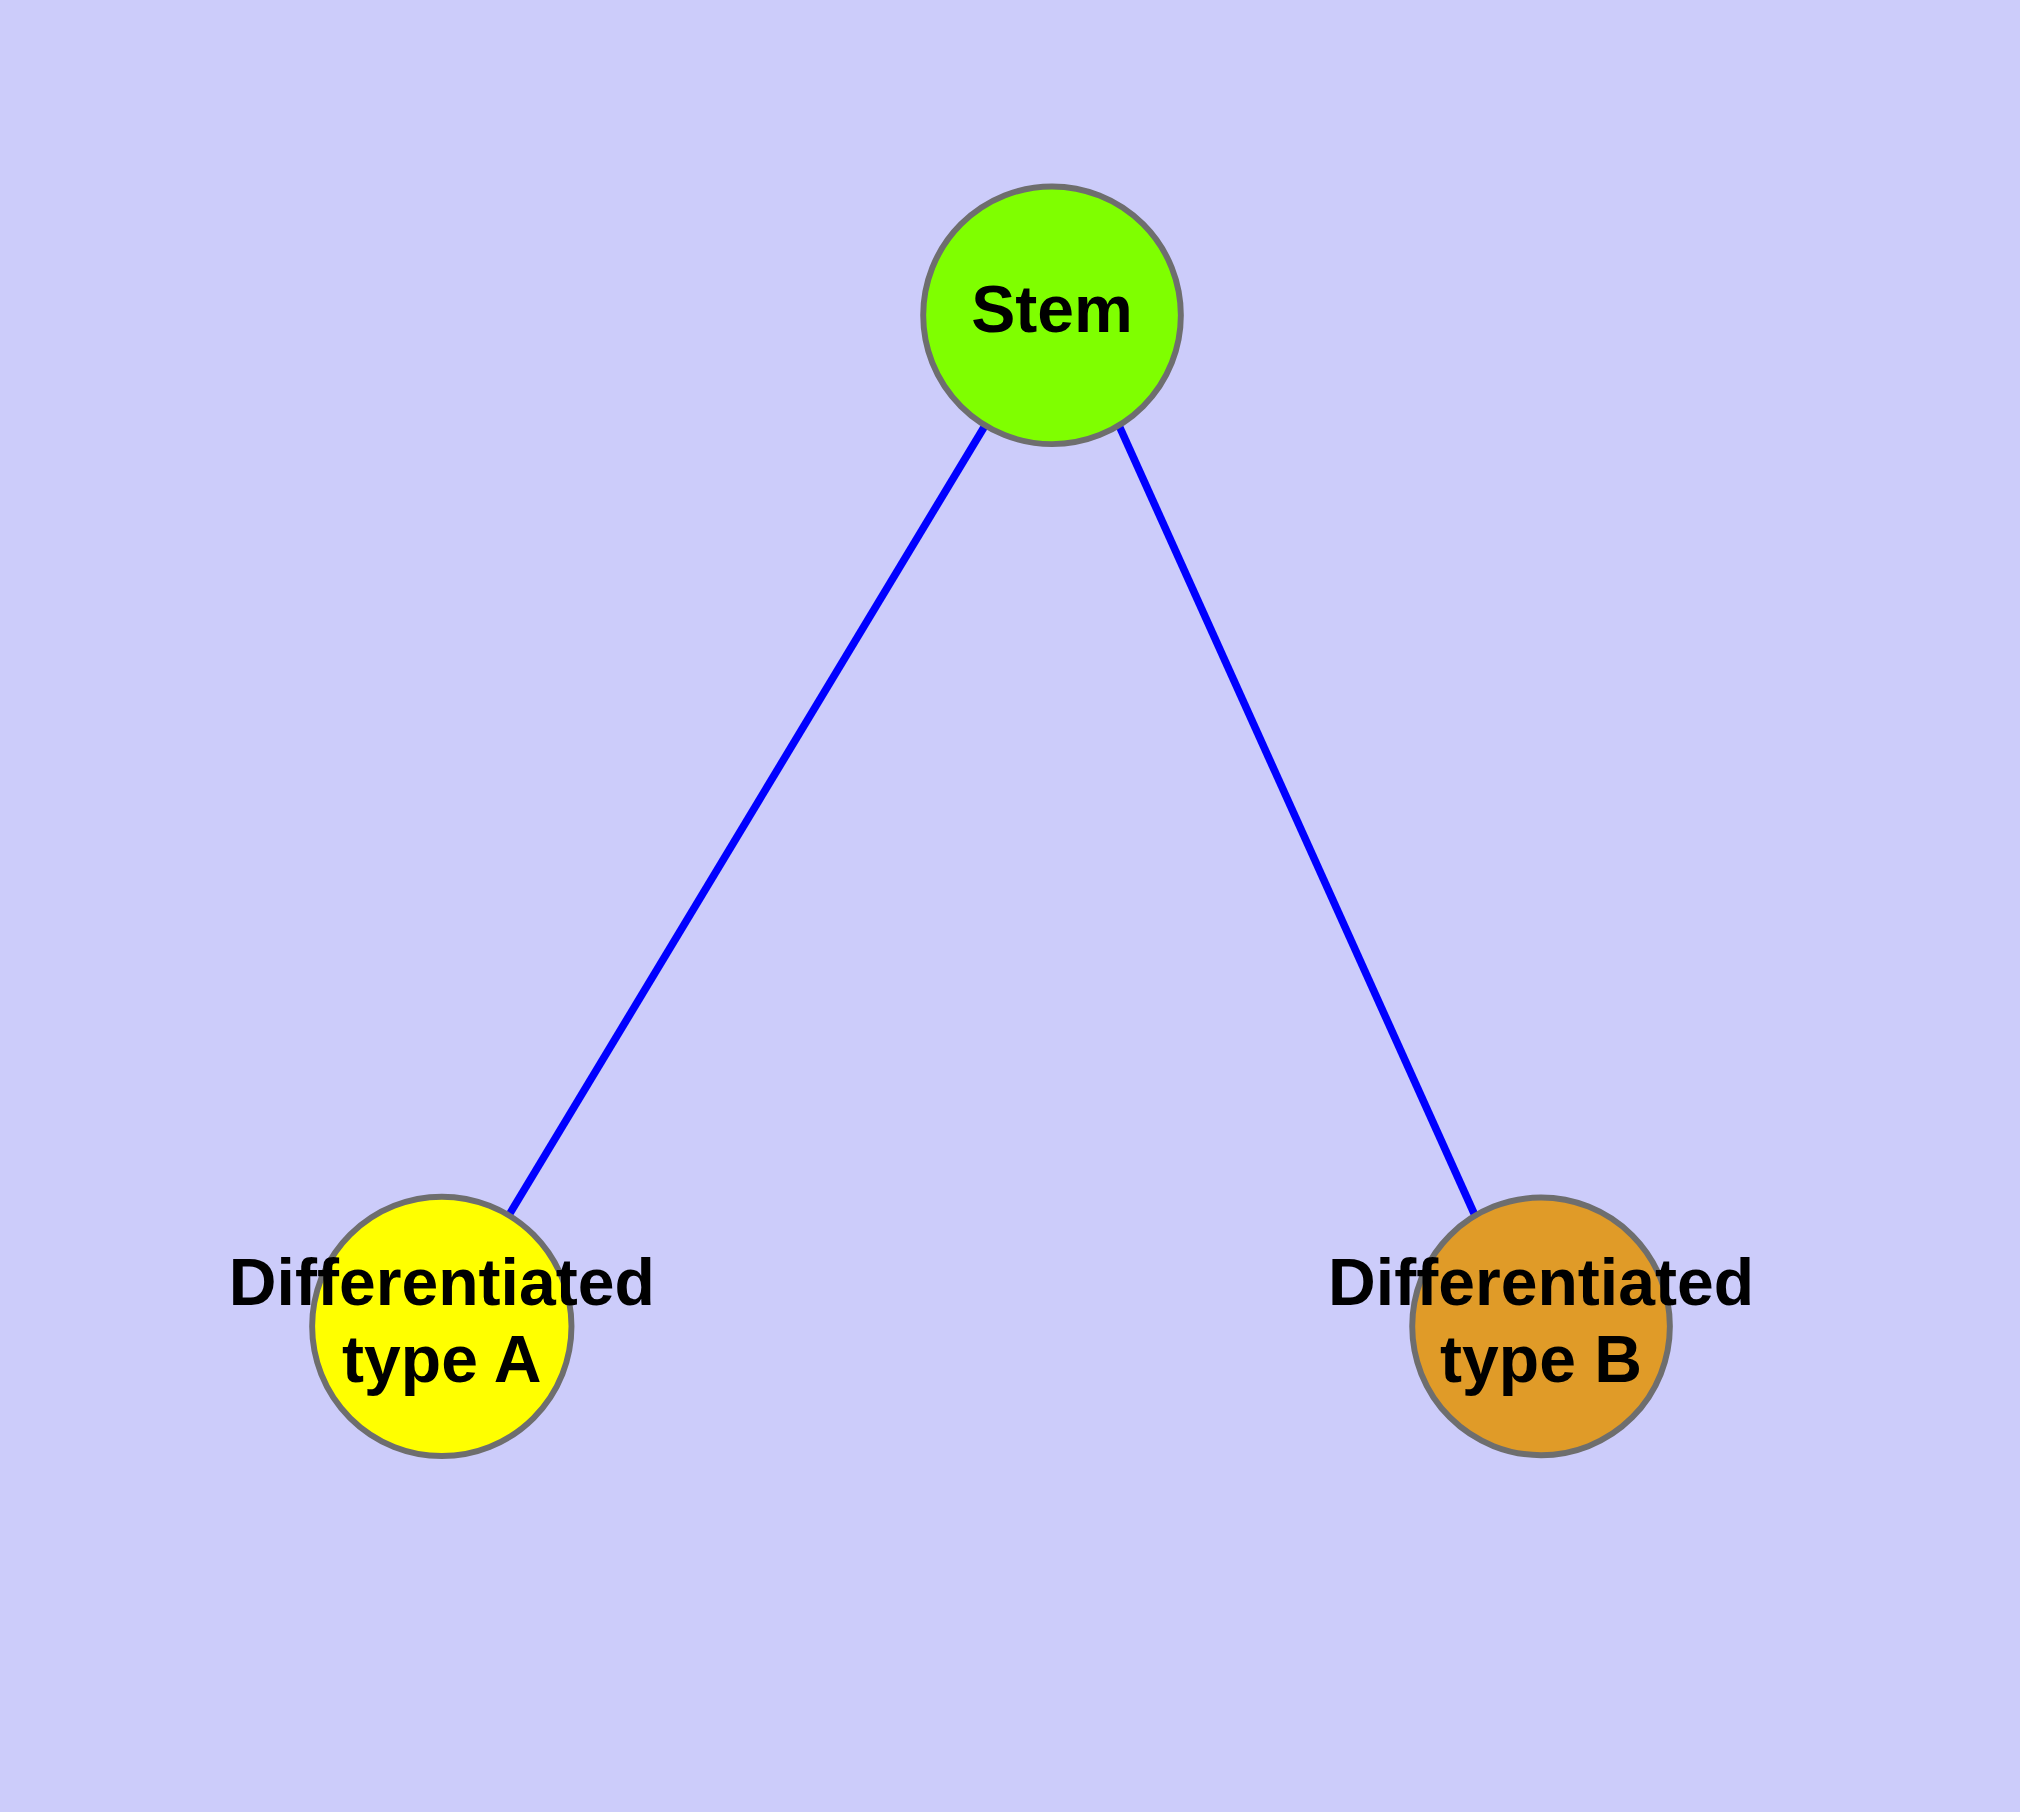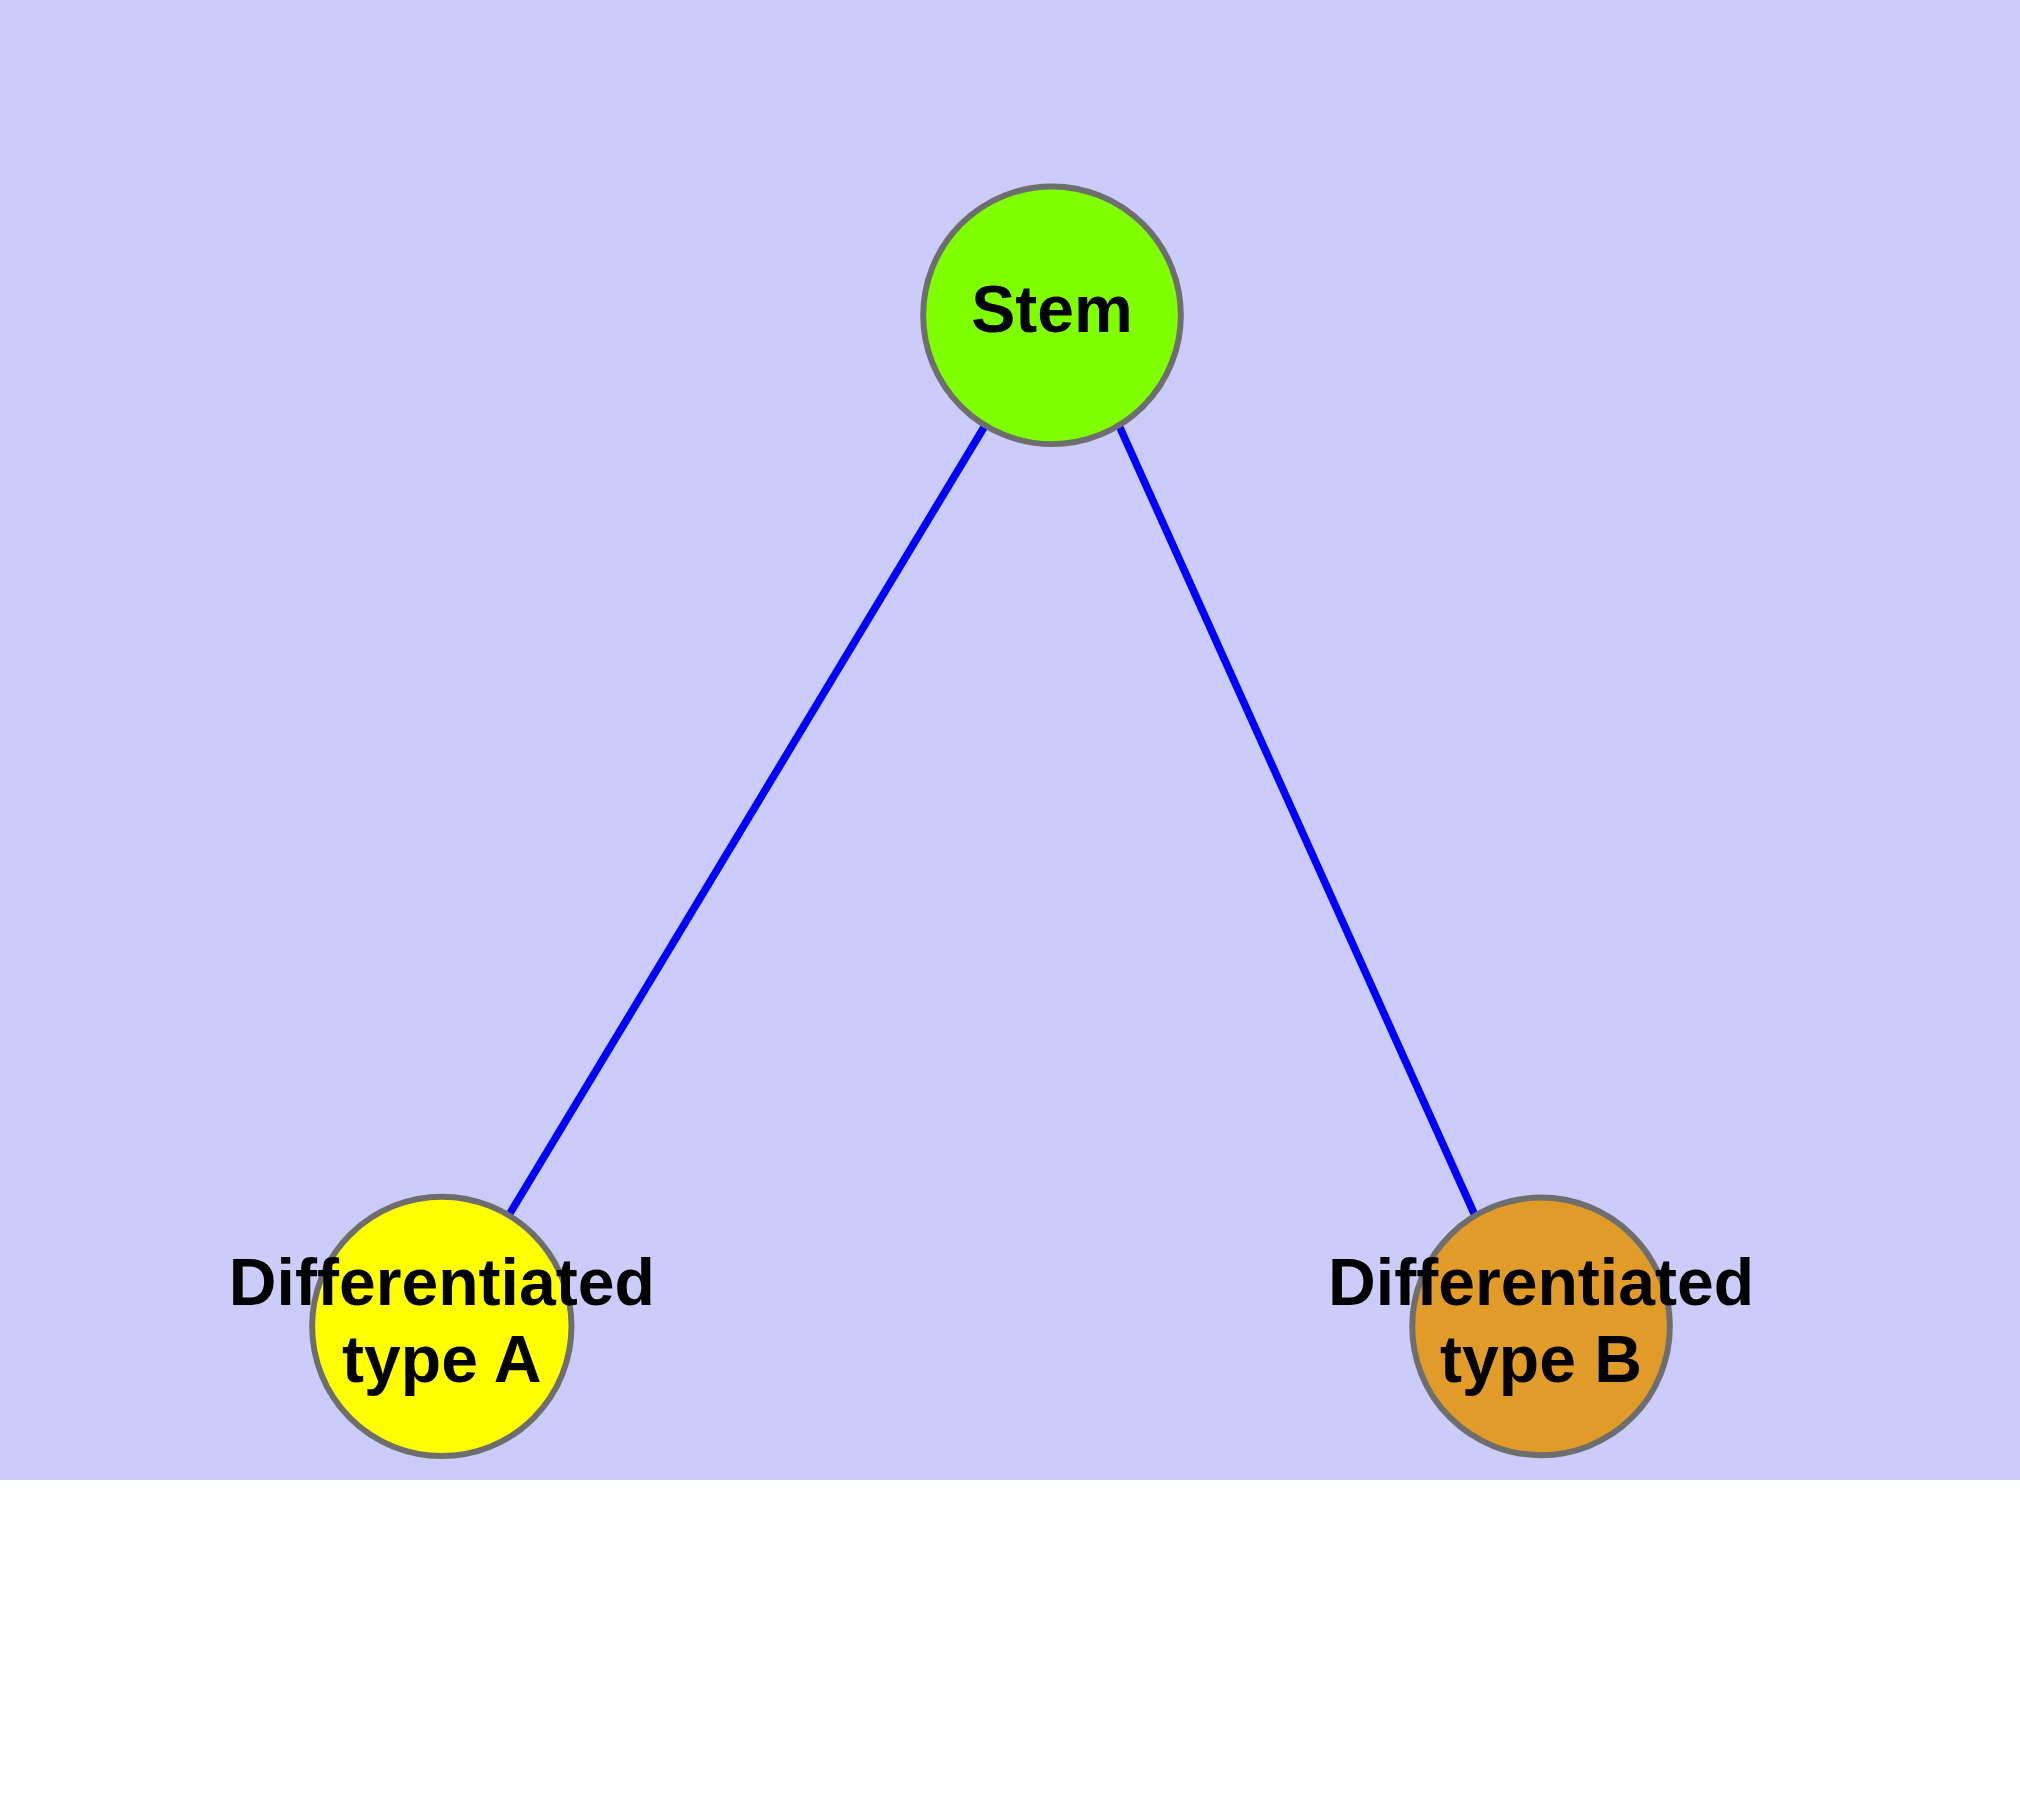--- a/index.html
+++ b/index.html
@@ -38,21 +38,21 @@
     stroke-linecap: butt;
   }
   .node-circle {
     stroke: #6e6e6e;
     stroke-width: 7;
   }
 </style>
 </head>
 <body>
 
-<div id="canvas" style="background: rgb(204, 204, 250); width: 2021px; height: 1480px;">
+<div id="canvas" style="background: rgb(204, 204, 250); width: 2021px; height: 1812px;">
   <svg id="graph-svg" viewBox="0 0 2384 2138">
 
     <g>
       <line class="edge-line" x1="1162" y1="502" x2="600" y2="1434" stroke="#0000ff" stroke-width="9"></line>
       <line class="edge-line" x1="1320" y1="502" x2="1740" y2="1434" stroke="#0000ff" stroke-width="9"></line>
     </g>
 
     <g>
 
       <g>

